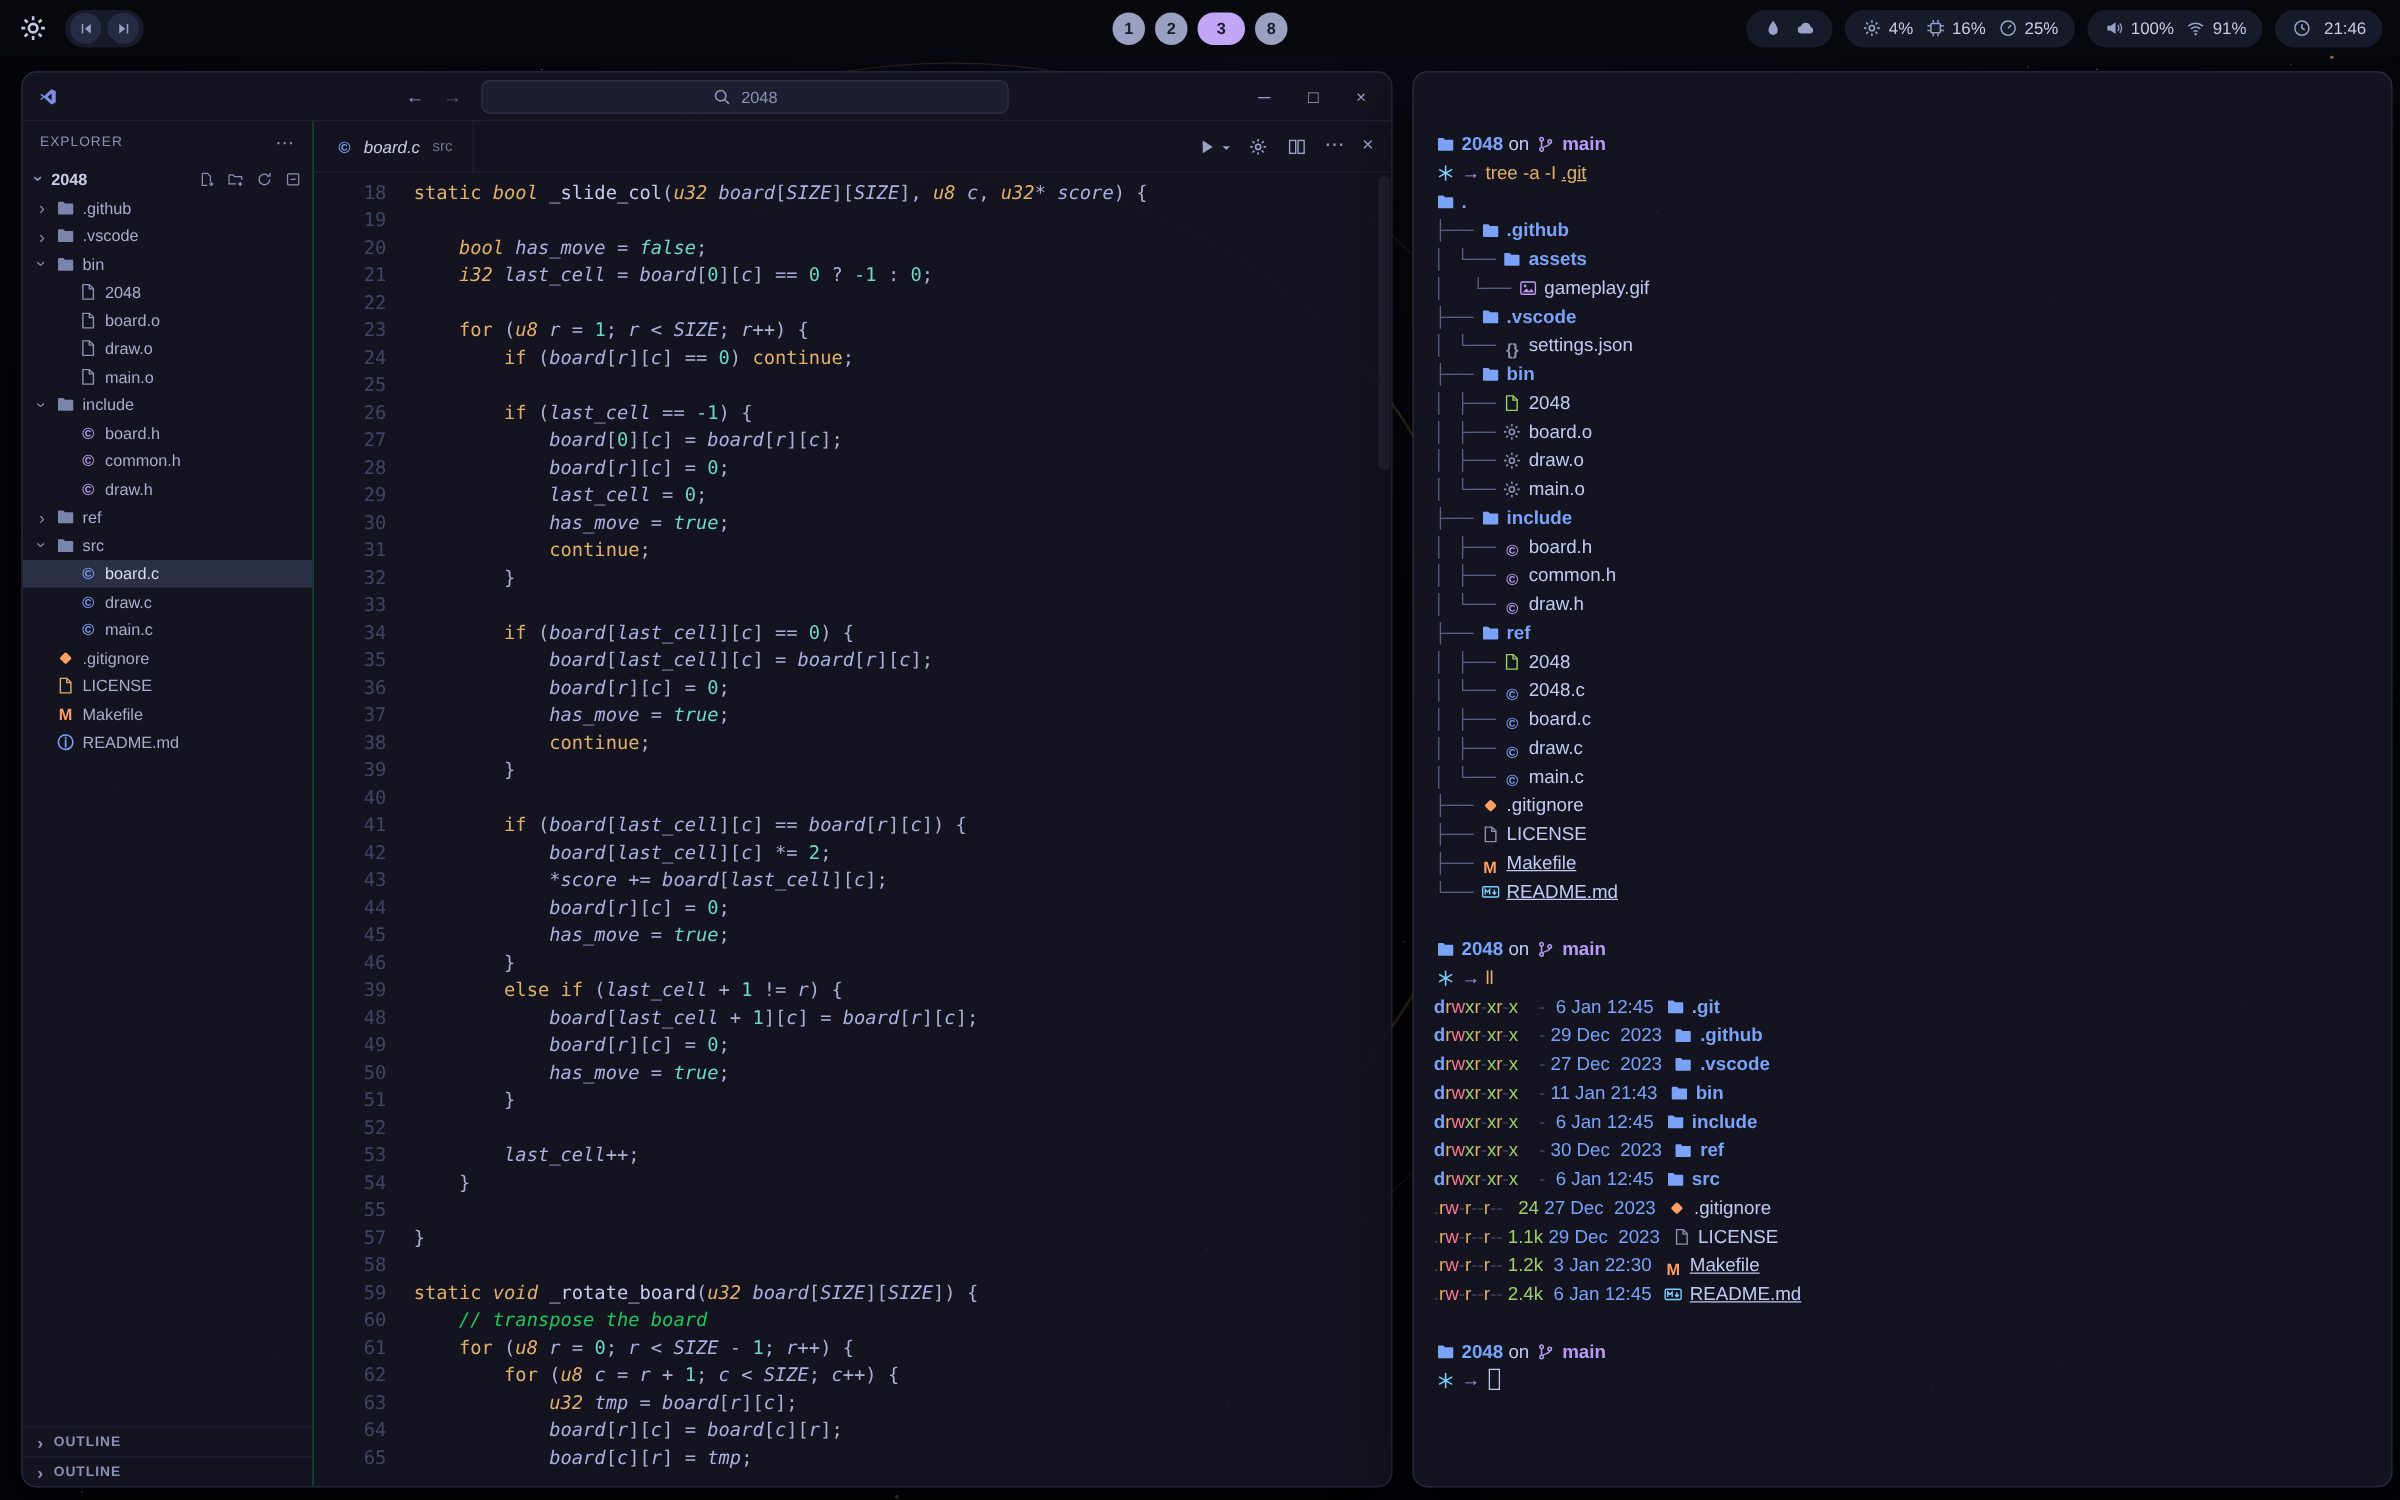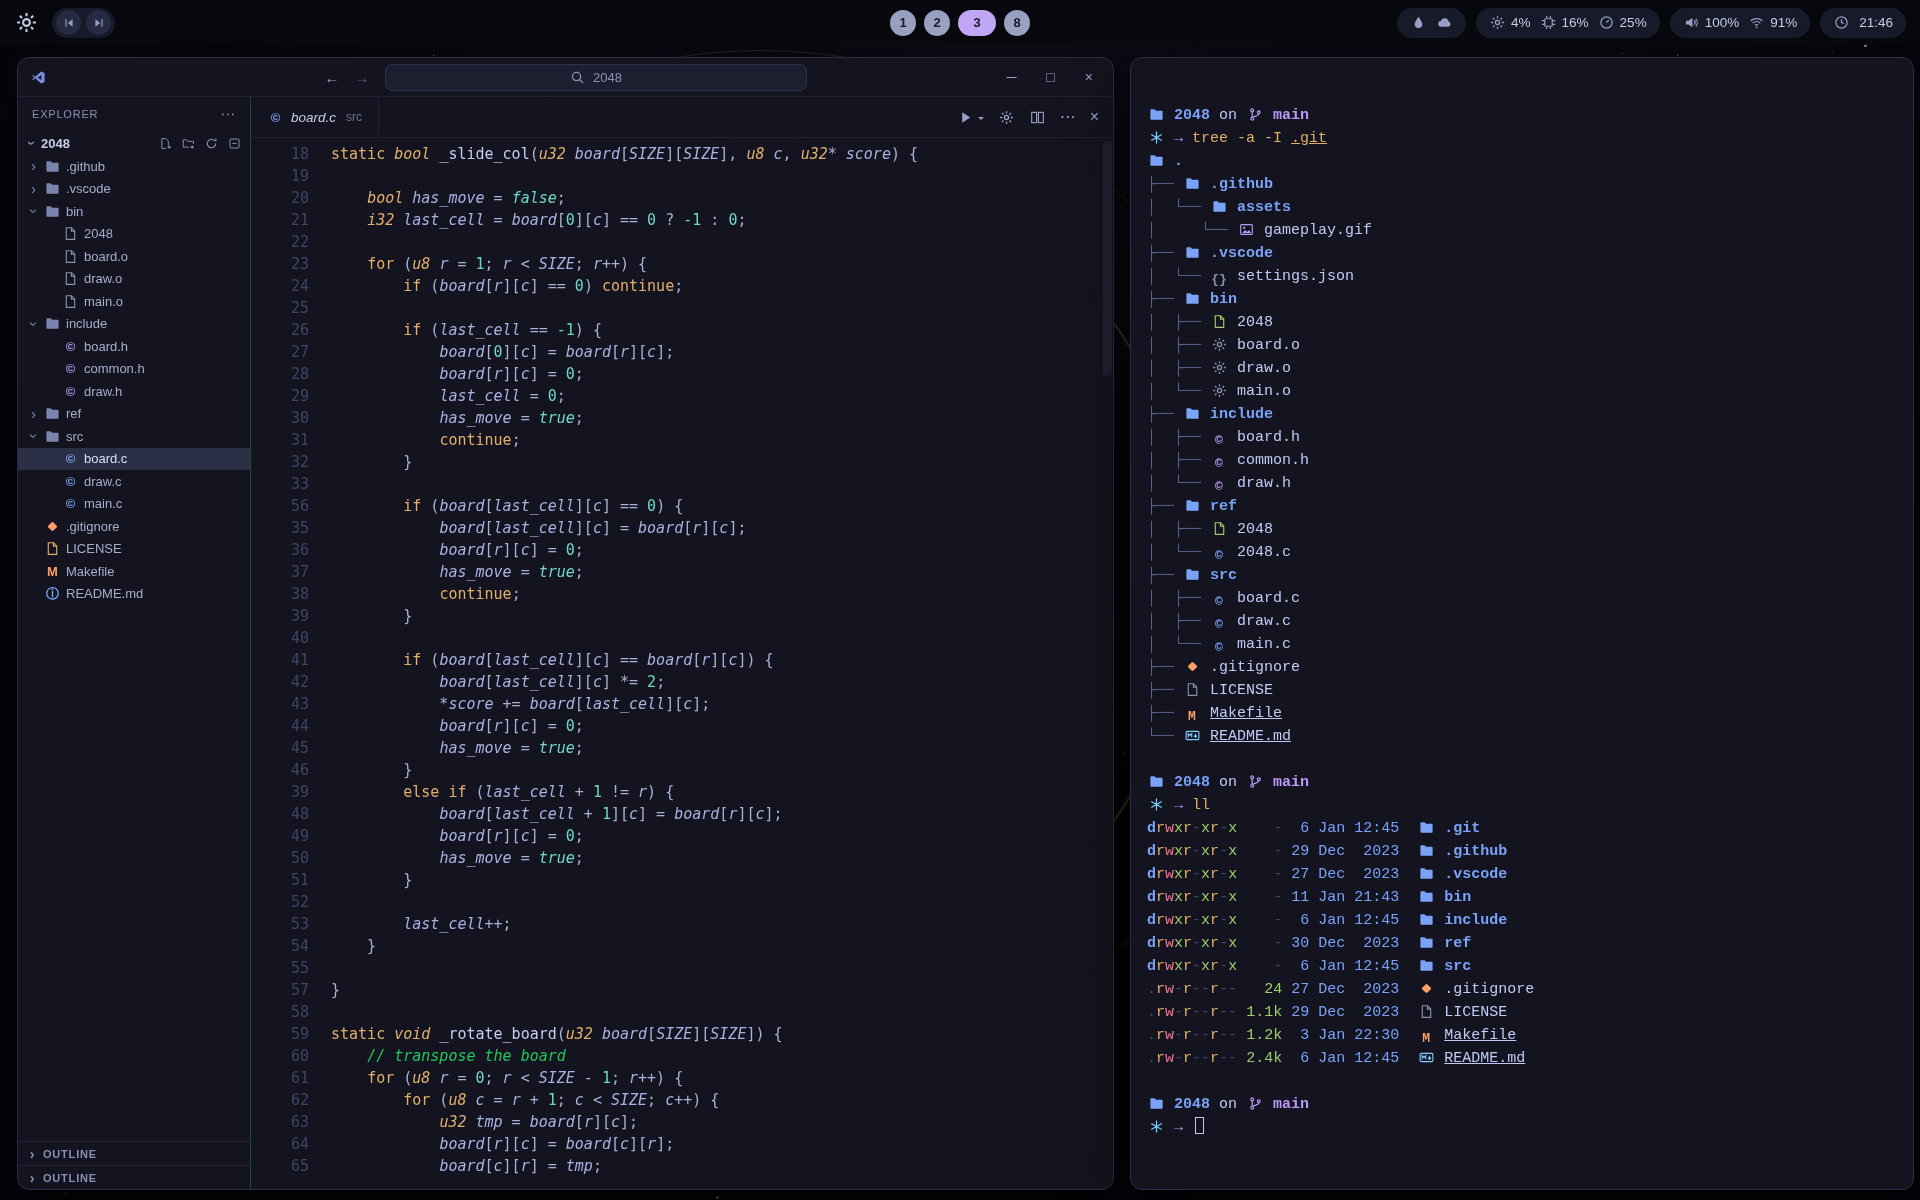--- a/index.html
+++ b/index.html
@@ -81,21 +81,21 @@
   .tk-k{color:#e2b06c}
   .tk-t{color:#e2b06c;font-style:italic}
   .tk-v{color:#aab1e3;font-style:italic}
   .tk-f{color:#c7cdf2}
   .tk-p{color:#a9b1d6}
   .tk-n{color:#6fd7c6}
   .tk-b{color:#6fd7c6;font-style:italic}
   .tk-c{color:#22c55e;font-style:italic}
   .scrollthumb{position:absolute;right:1px;top:3px;width:9px;height:235px;background:rgba(170,178,216,.09);border-radius:4px;cursor:grab}
   
-  .termcontent{padding:46px 16px 14px 16px;font-family:Liberation Mono, monospace;font-size:15px;line-height:23px;color:#c0caf5}
+  .termcontent{padding:46px 16px 14px 16px;font-family:Liberation Sans, sans-serif;font-size:15px;line-height:23px;color:#c0caf5}
   .tline{height:23px;white-space:pre}
   .termcontent .tico{width:18px;vertical-align:-3px}
   .termcontent .tico svg{width:15px;height:15px}
   .cursor{display:inline-block;width:9px;height:17px;border:1.4px solid #c0caf5;vertical-align:-3px;margin-left:3px;box-sizing:border-box}
 </style>
 </head>
 <body>
 
 <div class="wallpaper">
   <div id="stars" style="box-shadow: rgba(255, 255, 255, 0.4) 1855px 312px 0px 0px, rgba(255, 255, 255, 0.42) 1622px 53px 0px 0px, rgba(255, 255, 255, 0.41) 1721px 457px 0px 1px, rgba(255, 255, 255, 0.22) 938px 202px 0px 0px, rgba(255, 255, 255, 0.19) 171px 473px 0px 0px, rgba(255, 255, 255, 0.57) 1086px 1078px 0px 0px, rgba(255, 255, 255, 0.56) 433px 55px 0px 0px, rgba(255, 255, 255, 0.46) 62px 1064px 0px 0px, rgba(255, 255, 255, 0.53) 1265px 991px 0px 0px, rgba(255, 255, 255, 0.43) 1266px 203px 0px 0px, rgba(255, 255, 255, 0.15) 1305px 852px 0px 0px, rgba(255, 255, 255, 0.26) 1015px 697px 0px 0px, rgba(255, 255, 255, 0.29) 1832px 51px 0px 0px, rgba(255, 255, 255, 0.36) 1763px 208px 0px 0px, rgba(255, 255, 255, 0.17) 1874px 1142px 0px 1px, rgba(255, 255, 255, 0.54) 1453px 1059px 0px 0px, rgba(255, 255, 255, 0.43) 1680px 1055px 0px 0px, rgba(255, 255, 255, 0.14) 251px 1007px 0px 0px, rgba(255, 255, 255, 0.16) 1320px 191px 0px 1px, rgba(255, 255, 255, 0.19) 1079px 262px 0px 0px, rgba(255, 255, 255, 0.43) 1613px 279px 0px 0px, rgba(255, 255, 255, 0.21) 357px 650px 0px 1px, rgba(255, 255, 255, 0.41) 137px 551px 0px 0px, rgba(255, 255, 255, 0.29) 555px 277px 0px 1px, rgba(255, 255, 255, 0.31) 490px 454px 0px 1px, rgba(255, 255, 255, 0.52) 1798px 809px 0px 0px, rgba(255, 255, 255, 0.48) 1549px 945px 0px 0px, rgba(255, 255, 255, 0.6) 1102px 1032px 0px 0px, rgba(255, 255, 255, 0.46) 495px 932px 0px 1px, rgba(255, 255, 255, 0.2) 804px 796px 0px 0px, rgba(255, 255, 255, 0.32) 756px 994px 0px 0px, rgba(255, 255, 255, 0.45) 127px 236px 0px 0px, rgba(255, 255, 255, 0.22) 1663px 574px 0px 0px, rgba(255, 255, 255, 0.32) 1757px 1151px 0px 0px, rgba(255, 255, 255, 0.24) 1015px 1178px 0px 0px, rgba(255, 255, 255, 0.29) 74px 1088px 0px 0px, rgba(255, 255, 255, 0.47) 1722px 131px 0px 0px, rgba(255, 255, 255, 0.58) 1477px 648px 0px 0px, rgba(255, 255, 255, 0.46) 739px 509px 0px 0px, rgba(255, 255, 255, 0.61) 965px 999px 0px 1px, rgba(255, 255, 255, 0.46) 1535px 1009px 0px 0px, rgba(255, 255, 255, 0.37) 220px 1086px 0px 1px, rgba(255, 255, 255, 0.37) 1680px 19px 0px 0px, rgba(255, 255, 255, 0.45) 921px 655px 0px 0px, rgba(255, 255, 255, 0.56) 1349px 236px 0px 0px, rgba(255, 255, 255, 0.48) 388px 746px 0px 0px, rgba(255, 255, 255, 0.5) 512px 1103px 0px 0px, rgba(255, 255, 255, 0.52) 1450px 207px 0px 0px, rgba(255, 255, 255, 0.31) 1554px 825px 0px 0px, rgba(255, 255, 255, 0.45) 1864px 26px 0px 0px, rgba(255, 255, 255, 0.22) 991px 391px 0px 1px, rgba(255, 255, 255, 0.4) 382px 132px 0px 0px, rgba(255, 255, 255, 0.21) 1233px 857px 0px 0px, rgba(255, 255, 255, 0.15) 1637px 551px 0px 0px, rgba(255, 255, 255, 0.17) 1016px 900px 0px 1px, rgba(255, 255, 255, 0.44) 1427px 444px 0px 0px, rgba(255, 255, 255, 0.49) 1880px 546px 0px 0px, rgba(255, 255, 255, 0.14) 826px 1045px 0px 0px, rgba(255, 255, 255, 0.48) 434px 716px 0px 0px, rgba(255, 255, 255, 0.28) 1789px 857px 0px 0px, rgba(255, 255, 255, 0.41) 1639px 238px 0px 1px, rgba(255, 255, 255, 0.39) 611px 595px 0px 0px, rgba(255, 255, 255, 0.38) 365px 920px 0px 0px, rgba(255, 255, 255, 0.58) 1382px 715px 0px 0px, rgba(255, 255, 255, 0.56) 1325px 169px 0px 1px, rgba(255, 255, 255, 0.16) 406px 957px 0px 0px, rgba(255, 255, 255, 0.54) 1434px 60px 0px 0px, rgba(255, 255, 255, 0.16) 1003px 1140px 0px 0px, rgba(255, 255, 255, 0.18) 295px 533px 0px 1px, rgba(255, 255, 255, 0.18) 1005px 775px 0px 0px, rgba(255, 255, 255, 0.29) 1233px 80px 0px 0px, rgba(255, 255, 255, 0.43) 393px 1109px 0px 0px, rgba(255, 255, 255, 0.13) 1737px 143px 0px 0px, rgba(255, 255, 255, 0.54) 1417px 324px 0px 0px, rgba(255, 255, 255, 0.57) 1497px 373px 0px 0px, rgba(255, 255, 255, 0.3) 93px 917px 0px 1px, rgba(255, 255, 255, 0.3) 1910px 37px 0px 0px, rgba(255, 255, 255, 0.42) 884px 494px 0px 0px, rgba(255, 255, 255, 0.6) 447px 416px 0px 0px, rgba(255, 255, 255, 0.56) 1802px 575px 0px 0px, rgba(255, 255, 255, 0.28) 662px 330px 0px 0px, rgba(255, 255, 255, 0.33) 1361px 1180px 0px 0px, rgba(255, 255, 255, 0.13) 87px 211px 0px 0px, rgba(255, 255, 255, 0.36) 1486px 874px 0px 0px, rgba(255, 255, 255, 0.36) 1309px 169px 0px 0px, rgba(255, 255, 255, 0.52) 875px 217px 0px 1px, rgba(255, 255, 255, 0.48) 1598px 419px 0px 0px, rgba(255, 255, 255, 0.6) 1620px 986px 0px 0px, rgba(255, 255, 255, 0.21) 163px 553px 0px 0px, rgba(255, 255, 255, 0.26) 649px 821px 0px 0px, rgba(255, 255, 255, 0.24) 620px 902px 0px 1px, rgba(255, 255, 255, 0.62) 741px 871px 0px 0px, rgba(255, 255, 255, 0.48) 1793px 800px 0px 1px, rgba(255, 255, 255, 0.58) 1687px 464px 0px 0px, rgba(255, 255, 255, 0.56) 214px 87px 0px 0px, rgba(255, 255, 255, 0.44) 1331px 553px 0px 0px, rgba(255, 255, 255, 0.27) 455px 211px 0px 0px, rgba(255, 255, 255, 0.5) 955px 1025px 0px 0px, rgba(255, 255, 255, 0.52) 1545px 1111px 0px 1px, rgba(255, 255, 255, 0.23) 137px 494px 0px 1px, rgba(255, 255, 255, 0.37) 1798px 509px 0px 0px, rgba(255, 255, 255, 0.55) 973px 755px 0px 0px, rgba(255, 255, 255, 0.37) 94px 631px 0px 1px, rgba(255, 255, 255, 0.4) 321px 1029px 0px 0px, rgba(255, 255, 255, 0.35) 708px 1124px 0px 0px, rgba(255, 255, 255, 0.23) 469px 345px 0px 0px, rgba(255, 255, 255, 0.57) 506px 13px 0px 0px, rgba(255, 255, 255, 0.55) 588px 589px 0px 0px, rgba(255, 255, 255, 0.43) 1391px 735px 0px 0px, rgba(255, 255, 255, 0.59) 1866px 167px 0px 0px, rgba(255, 255, 255, 0.56) 1123px 753px 0px 0px, rgba(255, 255, 255, 0.6) 1057px 400px 0px 0px, rgba(255, 255, 255, 0.26) 1455px 113px 0px 0px, rgba(255, 255, 255, 0.38) 1346px 595px 0px 0px, rgba(255, 255, 255, 0.24) 519px 138px 0px 0px, rgba(255, 255, 255, 0.38) 899px 957px 0px 0px, rgba(255, 255, 255, 0.15) 1706px 236px 0px 0px, rgba(255, 255, 255, 0.56) 982px 1120px 0px 1px, rgba(255, 255, 255, 0.17) 1038px 304px 0px 1px, rgba(255, 255, 255, 0.4) 18px 156px 0px 0px, rgba(255, 255, 255, 0.2) 1726px 482px 0px 0px, rgba(255, 255, 255, 0.33) 1840px 516px 0px 0px, rgba(255, 255, 255, 0.3) 530px 616px 0px 0px, rgba(255, 255, 255, 0.54) 359px 494px 0px 0px, rgba(255, 255, 255, 0.49) 1369px 458px 0px 0px, rgba(255, 255, 255, 0.55) 1677px 55px 0px 0px, rgba(255, 255, 255, 0.22) 1637px 1099px 0px 0px, rgba(255, 255, 255, 0.17) 612px 879px 0px 0px, rgba(255, 255, 255, 0.31) 897px 517px 0px 0px, rgba(255, 255, 255, 0.59) 703px 127px 0px 0px, rgba(255, 255, 255, 0.46) 1221px 925px 0px 0px, rgba(255, 255, 255, 0.26) 1087px 884px 0px 0px, rgba(255, 255, 255, 0.61) 314px 447px 0px 0px, rgba(255, 255, 255, 0.26) 331px 814px 0px 0px, rgba(255, 255, 255, 0.31) 717px 1197px 0px 1px, rgba(255, 255, 255, 0.41) 1113px 965px 0px 0px, rgba(255, 255, 255, 0.13) 473px 638px 0px 0px, rgba(255, 255, 255, 0.18) 405px 897px 0px 0px, rgba(255, 255, 255, 0.5) 400px 146px 0px 0px, rgba(255, 255, 255, 0.15) 1207px 1046px 0px 0px, rgba(255, 255, 255, 0.47) 984px 1002px 0px 0px, rgba(255, 255, 255, 0.14) 336px 461px 0px 0px, rgba(255, 255, 255, 0.43) 1063px 892px 0px 0px, rgba(255, 255, 255, 0.59) 65px 1193px 0px 0px, rgba(255, 255, 255, 0.43) 113px 1016px 0px 0px, rgba(255, 255, 255, 0.53) 523px 586px 0px 0px, rgba(255, 255, 255, 0.53) 1544px 84px 0px 0px, rgba(255, 255, 255, 0.26) 598px 122px 0px 1px, rgba(255, 255, 255, 0.58) 425px 1051px 0px 0px, rgba(255, 255, 255, 0.42) 936px 1162px 0px 0px;"></div>
@@ -517,21 +517,21 @@
             </div>
             <div class="codeline">
               <span class="ln">32</span>
               <span class="lc"><span class="tk-p">        }</span></span>
             </div>
             <div class="codeline">
               <span class="ln">33</span>
               <span class="lc"></span>
             </div>
             <div class="codeline">
-              <span class="ln">56</span>
+              <span class="ln">34</span>
               <span class="lc"><span class="tk-p">        </span><span class="tk-k">if</span><span class="tk-p"> (</span><span class="tk-v">board</span><span class="tk-p">[</span><span class="tk-v">last_cell</span><span class="tk-p">][</span><span class="tk-v">c</span><span class="tk-p">] == </span><span class="tk-n">0</span><span class="tk-p">) {</span></span>
             </div>
             <div class="codeline">
               <span class="ln">35</span>
               <span class="lc"><span class="tk-p">            </span><span class="tk-v">board</span><span class="tk-p">[</span><span class="tk-v">last_cell</span><span class="tk-p">][</span><span class="tk-v">c</span><span class="tk-p">] = </span><span class="tk-v">board</span><span class="tk-p">[</span><span class="tk-v">r</span><span class="tk-p">][</span><span class="tk-v">c</span><span class="tk-p">];</span></span>
             </div>
             <div class="codeline">
               <span class="ln">36</span>
               <span class="lc"><span class="tk-p">            </span><span class="tk-v">board</span><span class="tk-p">[</span><span class="tk-v">r</span><span class="tk-p">][</span><span class="tk-v">c</span><span class="tk-p">] = </span><span class="tk-n">0</span><span class="tk-p">;</span></span>
             </div>
@@ -711,23 +711,20 @@
       <div class="tline"><span class="dim">│  ├── </span><span class="tico pur txtico">©</span><span class="fg"> common.h</span></div>
       <div class="tline"><span class="dim">│  └── </span><span class="tico pur txtico">©</span><span class="fg"> draw.h</span></div>
       <div class="tline"><span class="dim">├── </span><span class="tico blu"><svg viewBox="0 0 16 16">
             <path fill="currentColor" d="M1.5 3.2c0-.4.3-.7.7-.7h3.5c.2 0 .4.1.5.2L7.5 4h6.3c.4 0 .7.3.7.7v8.1c0 .4-.3.7-.7.7H2.2c-.4 0-.7-.3-.7-.7z"></path>
           </svg></span><span class="blu b"> ref</span></div>
       <div class="tline"><span class="dim">│  ├── </span><span class="tico grn"><svg viewBox="0 0 16 16" fill="none" stroke="currentColor" stroke-width="1.2">
             <path d="M3.5 1.8h5.6l3.4 3.4v9h-9z"></path>
             <path d="M9 1.8v3.6h3.5"></path>
           </svg></span><span class="fg"> 2048</span></div>
       <div class="tline"><span class="dim">│  └── </span><span class="tico blu txtico">©</span><span class="fg"> 2048.c</span></div>
-      <div class="tline"><span class="dim">├── </span><span class="tico blu"><svg viewBox="0 0 16 16">
-            <path fill="currentColor" d="M1.5 3.2c0-.4.3-.7.7-.7h3.5c.2 0 .4.1.5.2L7.5 4h6.3c.4 0 .7.3.7.7v8.1c0 .4-.3.7-.7.7H2.2c-.4 0-.7-.3-.7-.7z"></path>
-          </svg></span><span class="blu b"> src</span></div>
       <div class="tline"><span class="dim">│  ├── </span><span class="tico blu txtico">©</span><span class="fg"> board.c</span></div>
       <div class="tline"><span class="dim">│  ├── </span><span class="tico blu txtico">©</span><span class="fg"> draw.c</span></div>
       <div class="tline"><span class="dim">│  └── </span><span class="tico blu txtico">©</span><span class="fg"> main.c</span></div>
       <div class="tline"><span class="dim">├── </span><span class="tico org"><svg viewBox="0 0 16 16">
             <rect x="4.2" y="4.2" width="7.6" height="7.6" rx="1.4" transform="rotate(45 8 8)" fill="currentColor"></rect>
           </svg></span><span class="fg"> .gitignore</span></div>
       <div class="tline"><span class="dim">├── </span><span class="tico ink"><svg viewBox="0 0 16 16" fill="none" stroke="currentColor" stroke-width="1.2">
             <path d="M3.5 1.8h5.6l3.4 3.4v9h-9z"></path>
             <path d="M9 1.8v3.6h3.5"></path>
           </svg></span><span class="fg"> LICENSE</span></div>

